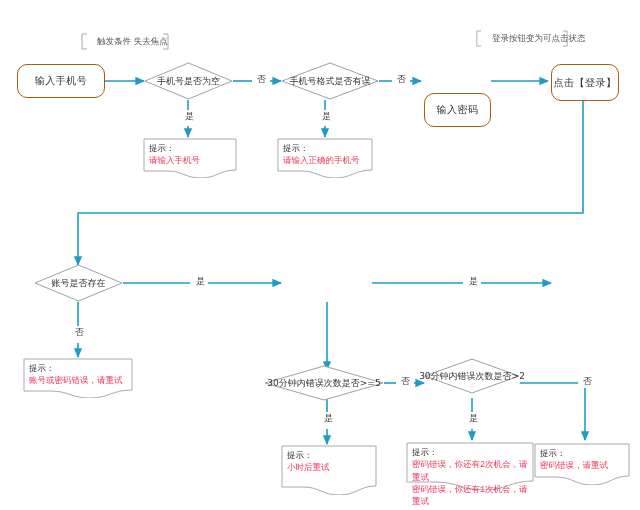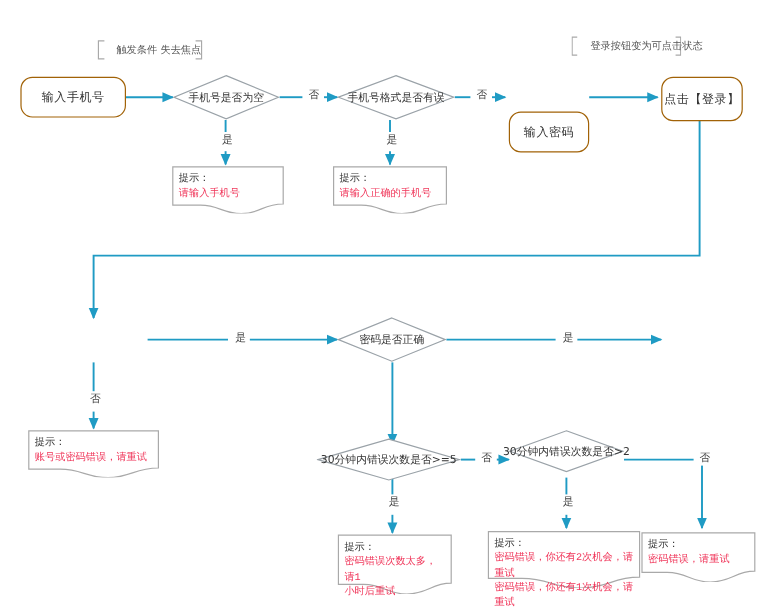--- a/index.html
+++ b/index.html
@@ -185,27 +185,27 @@
   <div class="note" style="left:277px;top:138px;width:96px;height:40px;">
     <svg class="noteshape" viewBox="0 0 96 40" preserveAspectRatio="none">
       <path d="M1,1 L95,1 L95,32 C77,32 75,40 58,40 C42,40 40,33 24,33 L1,33 z" fill="#fff" stroke="#a9a9a9" stroke-width="1"></path>
     </svg>
     <div class="notebody">
       <div class="hint">提示：</div>
       <div class="msg">请输入正确的手机号</div>
     </div>
   </div>
 
-
-  <div class="node decision" style="left:281px;top:264px;width:91px;height:38px;">
-    <svg class="dshape" viewBox="0 0 91 38" preserveAspectRatio="none">
-      <path d="M45.5,1 L90,19 L45.5,37 L1,19 z" fill="#fff" stroke="#9aa2a8" stroke-width="1"></path>
-    </svg>
-    <span class="dlabel">密码是否正确</span>
-  </div>
+  <div class="node decision" style="left:34px;top:264px;width:89px;height:38px;">
+    <svg class="dshape" viewBox="0 0 89 38" preserveAspectRatio="none">
+      <path d="M44.5,1 L88,19 L44.5,37 L1,19 z" fill="#fff" stroke="#9aa2a8" stroke-width="1"></path>
+    </svg>
+    <span class="dlabel">账号是否存在</span>
+  </div>
+
 
 
   <div class="edgelabel" style="left:193px;top:275px;">
     <span>是</span>
   </div>
   <div class="edgelabel" style="left:72px;top:326px;">
     <span>否</span>
   </div>
   <div class="edgelabel" style="left:466px;top:275px;">
     <span>是</span>
@@ -247,21 +247,20 @@
   <div class="edgelabel" style="left:466px;top:412px;">
     <span>是</span>
   </div>
 
   <div class="note" style="left:281px;top:445px;width:96px;height:50px;">
     <svg class="noteshape" viewBox="0 0 96 50" preserveAspectRatio="none">
       <path d="M1,1 L95,1 L95,41 C78,41 76,50 58,50 C41,50 39,42 22,42 L1,42 z" fill="#fff" stroke="#a9a9a9" stroke-width="1"></path>
     </svg>
     <div class="notebody">
       <div class="hint">提示：</div>
-      <div class="msg">密码错误次数太多，请1</div>
       <div class="msg">小时后重试</div>
     </div>
   </div>
 
   <div class="note" style="left:406px;top:442px;width:128px;height:48px;">
     <svg class="noteshape" viewBox="0 0 128 48" preserveAspectRatio="none">
       <path d="M1,1 L127,1 L127,39 C104,39 101,48 78,48 C55,48 52,40 29,40 L1,40 z" fill="#fff" stroke="#a9a9a9" stroke-width="1"></path>
     </svg>
     <div class="notebody">
       <div class="hint">提示：</div>

